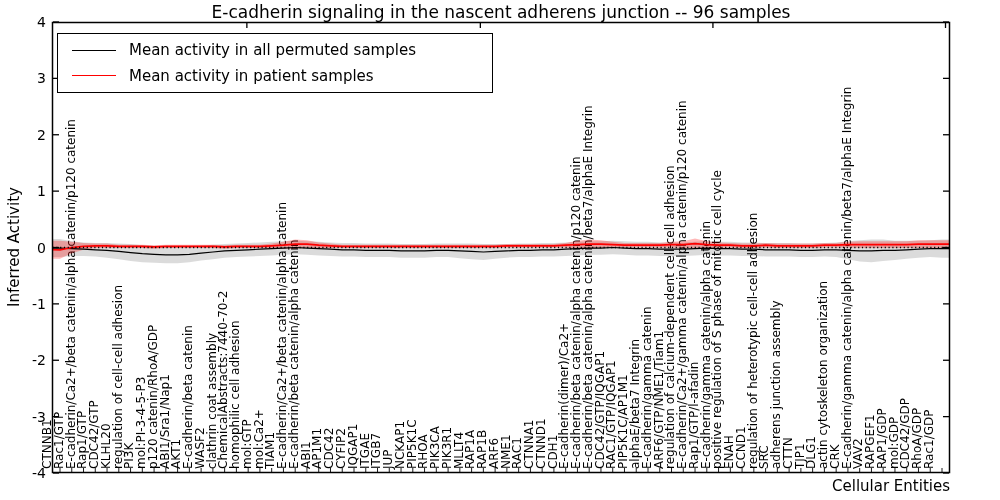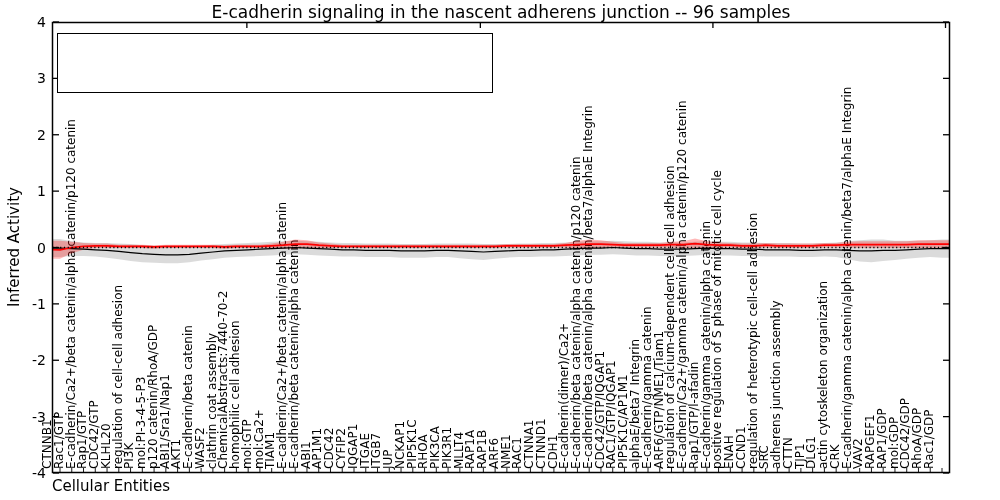--- a/index.html
+++ b/index.html
@@ -2,21 +2,21 @@
 <html><head>
 <meta charset="utf-8">
 <style>
   html,body{margin:0;padding:0;background:#fff;}
   #figure{position:relative;width:1000px;height:500px;background:#ffffff;
           font-family:"DejaVu Sans",sans-serif;color:#000;overflow:hidden;}
   #chart-title{position:absolute;left:52px;top:2px;width:898px;text-align:center;
           font-size:17px;white-space:nowrap;}
   #y-axis-label{position:absolute;left:14px;top:247px;transform:translate(-50%,-50%) rotate(-90deg);
           font-size:15px;white-space:nowrap;}
-  #x-axis-label{position:absolute;left:52px;top:477px;width:898px;text-align:left;font-size:15px;}
+  #x-axis-label{position:absolute;left:52px;top:477px;width:898px;text-align:right;font-size:15px;}
   #yticks .ytick{position:absolute;left:0;width:46px;text-align:right;font-size:14px;height:18px;line-height:18px;}
   #xticks .xlab{position:absolute;height:12px;line-height:12px;font-size:12px;white-space:nowrap;
           transform-origin:0 100%;transform:rotate(-90deg);padding-left:2px;}
   #plot-svg{position:absolute;left:0;top:0;pointer-events:none;}
   #legend{position:absolute;left:57px;top:33px;width:434px;height:58px;background:#ffffff;
           border:1.5px solid #000;z-index:5;display:flex;flex-direction:column;justify-content:space-evenly;}
   .legend-row{display:flex;align-items:center;font-size:15px;}
   .lsample{display:inline-block;width:44px;height:0;border-top:1.7px solid #000;margin-left:14px;margin-right:13px;flex:none;}
   .legend-label{white-space:nowrap;}
 </style>
@@ -219,14 +219,22 @@
       <line x1="930.24" x2="930.24" y1="472" y2="468" stroke="#000" stroke-width="0.9"></line>
       <line x1="942" x2="942" y1="472" y2="468" stroke="#000" stroke-width="0.9"></line>
       <line x1="246.86599999999999" x2="246.86599999999999" y1="23" y2="28" stroke="#000" stroke-width="1.3"></line>
       <line x1="480.346" x2="480.346" y1="23" y2="28" stroke="#000" stroke-width="1.3"></line>
       <line x1="712.928" x2="712.928" y1="23" y2="28" stroke="#000" stroke-width="1.3"></line>
       <line x1="945.51" x2="945.51" y1="23" y2="28" stroke="#000" stroke-width="1.3"></line>
       <rect x="52.5" y="22.5" width="897" height="450" fill="none" stroke="#000" stroke-width="1.5"></rect>
     </svg>
 
   <div id="legend">
+    <div class="legend-row">
+      <span class="lsample" style="border-top-color: rgb(0, 0, 0);"></span>
+      <span class="legend-label">Mean activity in all permuted samples</span>
+    </div>
+    <div class="legend-row">
+      <span class="lsample" style="border-top-color: rgb(255, 0, 0);"></span>
+      <span class="legend-label">Mean activity in patient samples</span>
+    </div>
   </div>
 </div>
 
 </body></html>

